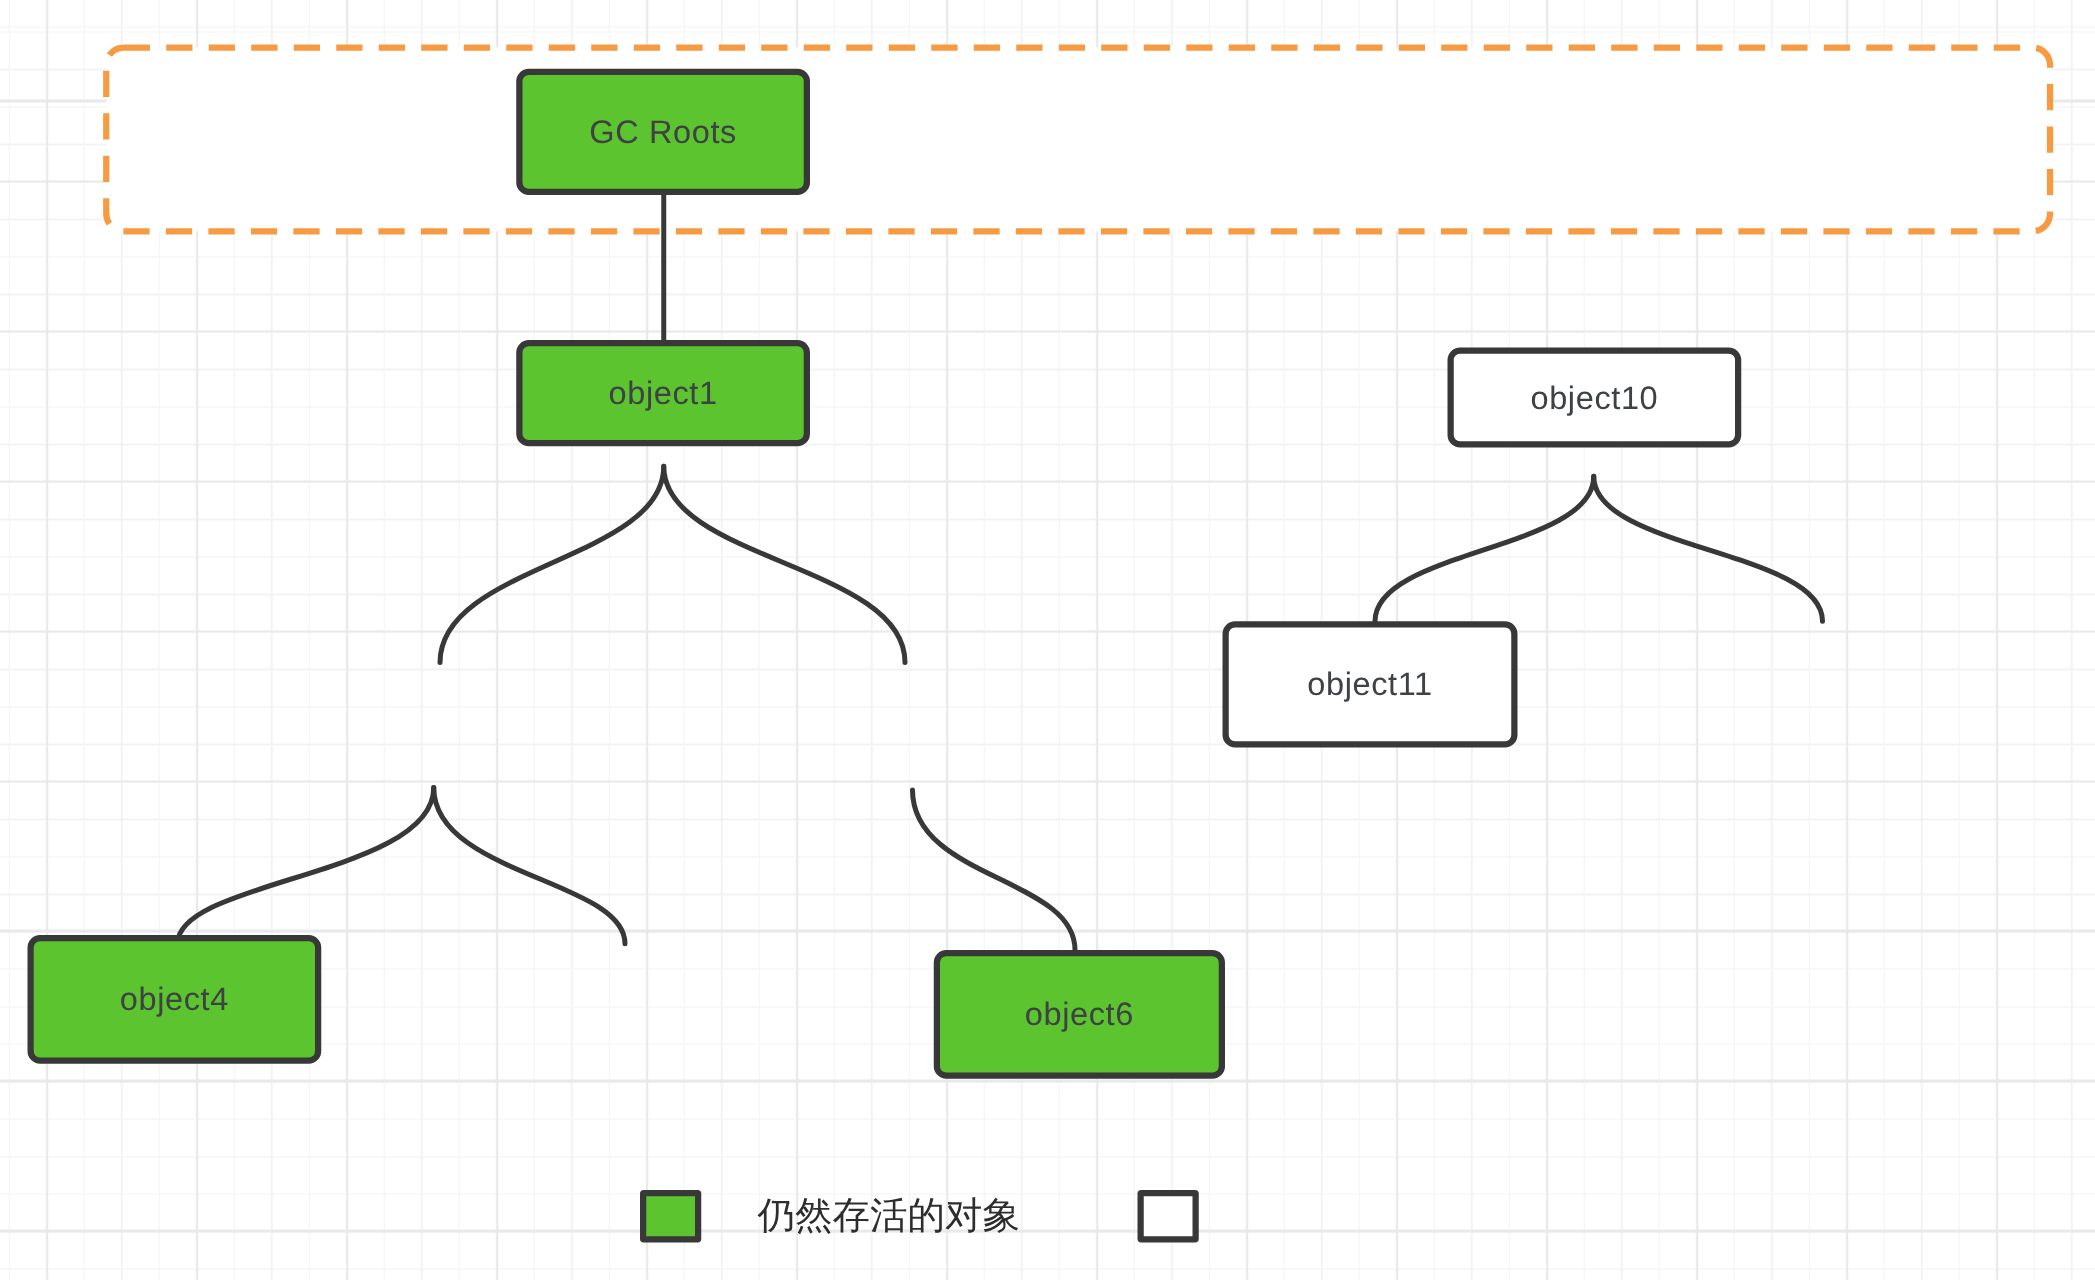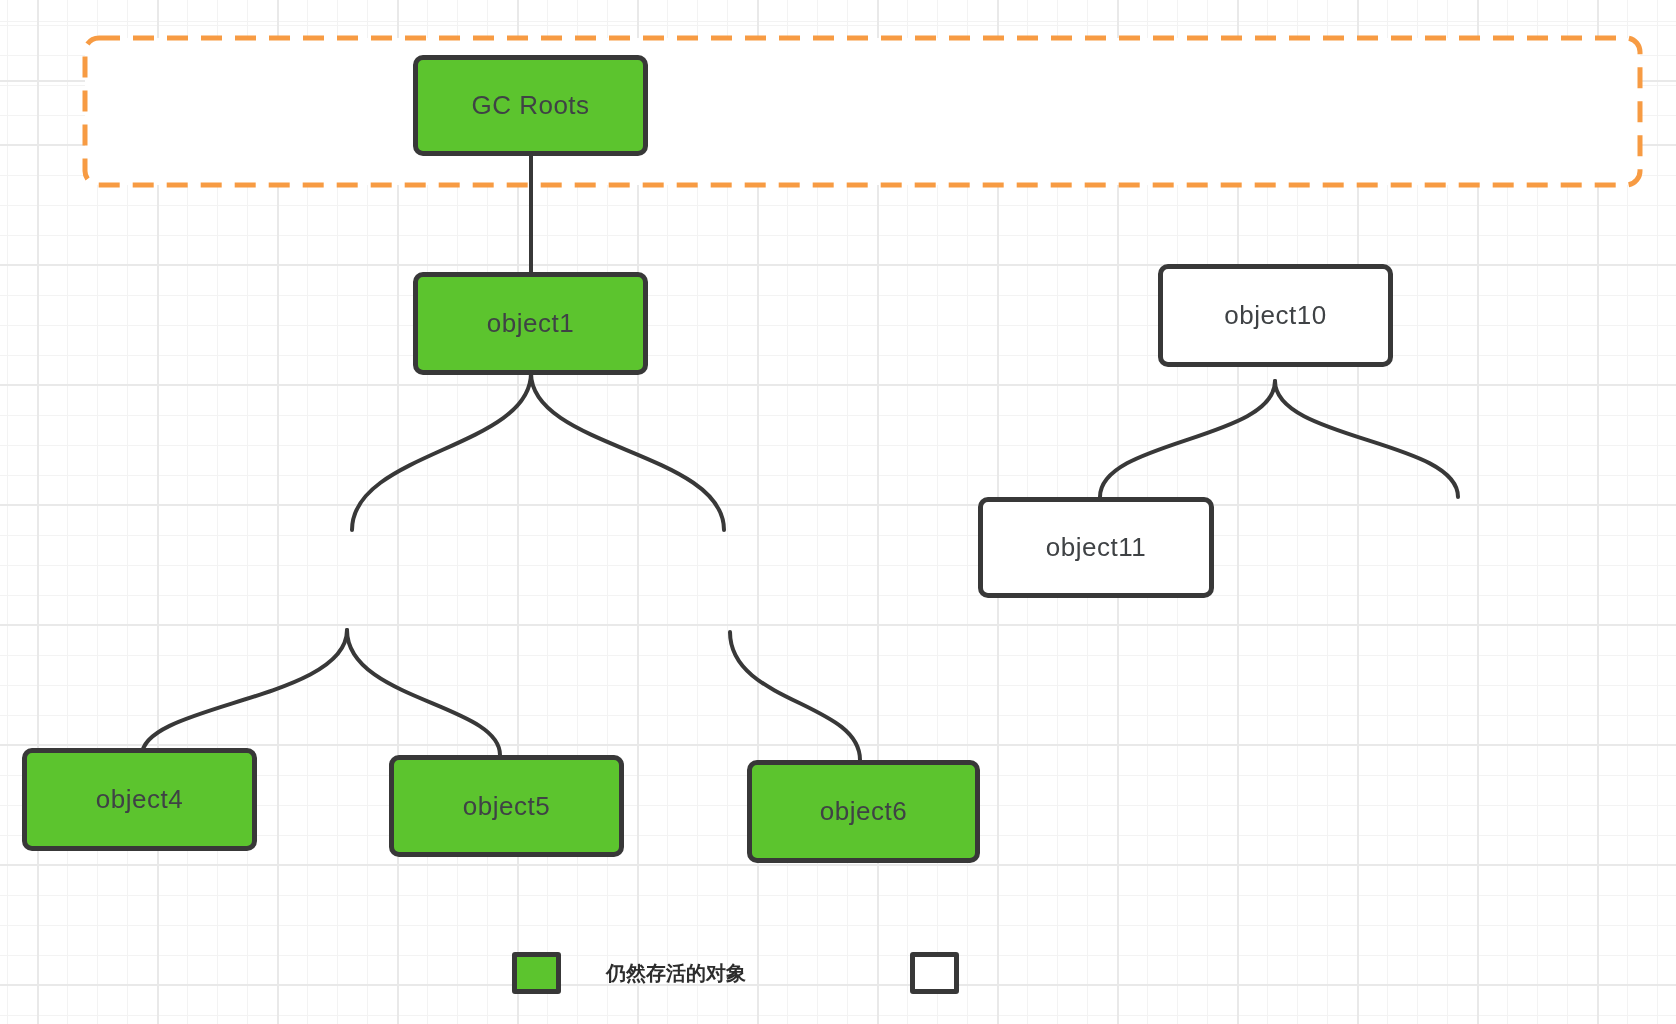--- a/index.html
+++ b/index.html
@@ -65,22 +65,22 @@
     height: 42px;
     border: 5px solid var(--stroke, #383838);
     border-radius: 3px;
   }
   .legend-swatch.alive { background: var(--alive-fill, #5CC42E); }
   .legend-swatch.dead  { background: var(--dead-fill, #ffffff); }
 
   .legend-label {
     position: absolute;
     top: 956px;
-    font-size: 20px;
-    font-weight: bold;
+    font-size: 30px;
+    font-weight: normal;
     color: #2d2d2d;
     line-height: 34px;
     white-space: nowrap;
   }
 </style>
 </head>
 <body>
 
 <div class="canvas">
 
@@ -94,39 +94,36 @@
     <path d="M 730 632 C 730 703, 860 702, 860 760"></path>
     <path d="M 1275 381 C 1275 440, 1100 440, 1100 497"></path>
     <path d="M 1275 381 C 1275 440, 1458 440, 1458 497"></path>
   </svg>
 
 
   <div class="node alive" style="left:413px; top:55px;  width:235px; height:101px">
     <span>GC Roots</span>
   </div>
 
-  <div class="node alive" style="left:413px; top:272px; width:235px; height:103px">
+  <div class="node alive" style="left:413px; top:272px; width:235px; height:85px">
     <span>object1</span>
   </div>
 
 
 
   <div class="node alive" style="left:22px;  top:748px; width:235px; height:103px">
     <span>object4</span>
   </div>
 
-  <div class="node alive" style="left:389px; top:755px; width:235px; height:102px">
-    <span>object5</span>
-  </div>
 
   <div class="node alive" style="left:747px; top:760px; width:233px; height:103px">
     <span>object6</span>
   </div>
 
-  <div class="node dead" style="left:1158px; top:264px; width:235px; height:103px">
+  <div class="node dead" style="left:1158px; top:278px; width:235px; height:80px">
     <span>object10</span>
   </div>
 
   <div class="node dead" style="left:978px; top:497px; width:236px; height:101px">
     <span>object11</span>
   </div>
 
 
   <div class="legend-swatch alive" style="left:512px; top:952px"></div>
   <div class="legend-label" style="left:606px">仍然存活的对象</div>

